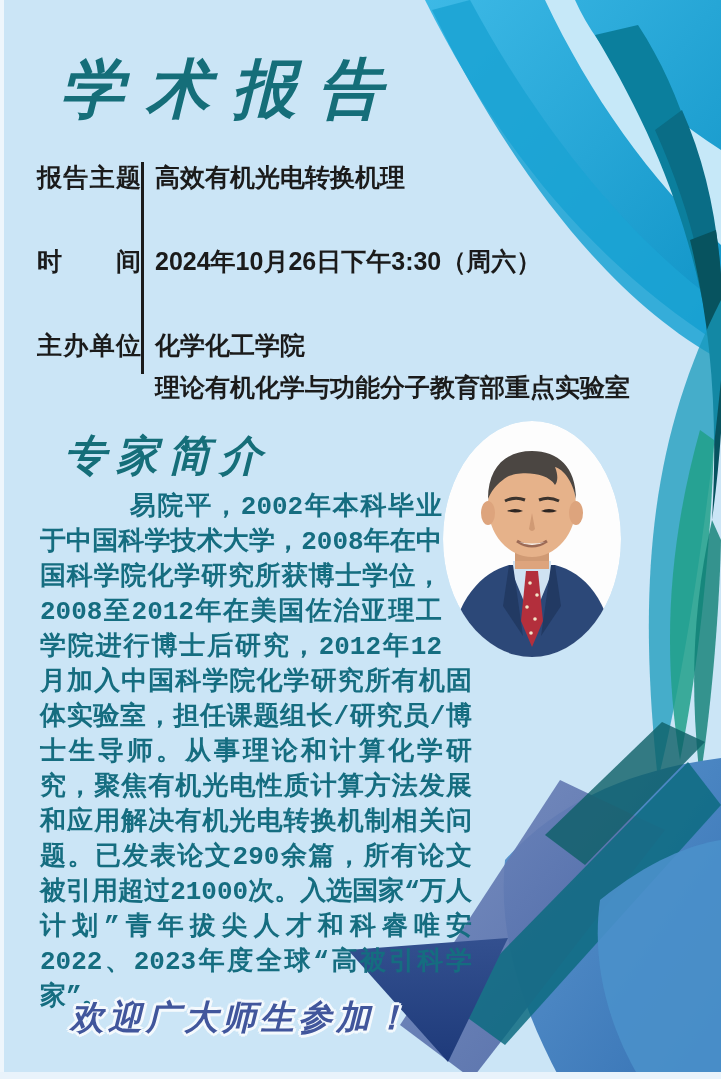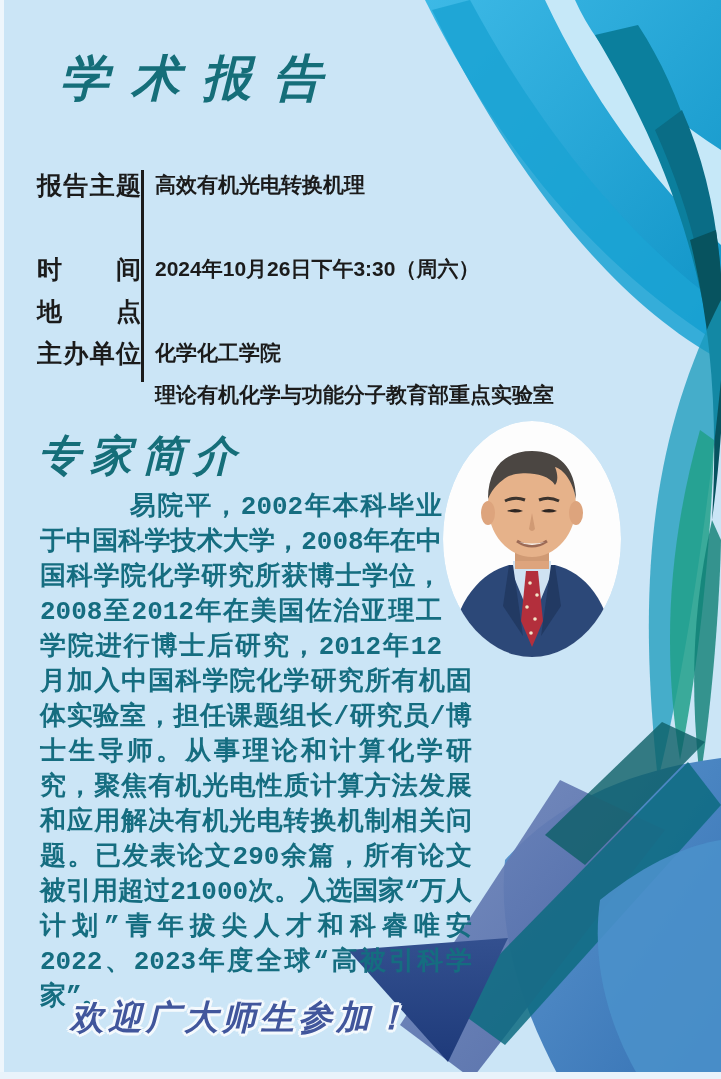--- a/index.html
+++ b/index.html
@@ -9,37 +9,37 @@
     font-family:"Liberation Sans","DejaVu Sans",sans-serif;
   }
   .bg-art{position:absolute;inset:0;width:721px;height:1079px;display:block;}
   .edge-left{position:absolute;left:0;top:0;width:4px;height:1079px;background:#eef6fc;}
   .edge-bottom{position:absolute;left:0;bottom:0;width:721px;height:7px;background:#e9f3fb;}
 
   .title{
     position:absolute;left:60px;top:46px;width:420px;
     font-family:"DejaVu Serif","Liberation Serif",serif;
     font-style:italic;font-weight:bold;
-    font-size:49px;letter-spacing:22px;color:#156e79;white-space:nowrap;
+    font-size:64px;letter-spacing:22px;color:#156e79;white-space:nowrap;
   }
 
-  .info{position:absolute;left:37px;top:164px;width:640px;}
+  .info{position:absolute;left:37px;top:156px;width:640px;}
   .info-row{display:flex;align-items:flex-start;height:42px;}
   .info-label{
     flex:0 0 104px;font-size:25px;font-weight:bold;color:#1b1b1b;
     text-align:justify;text-align-last:justify;line-height:42px;
   }
   .info-value{
-    margin-left:14px;font-size:21px;font-weight:bold;color:#1b1b1b;
+    margin-left:14px;font-size:25px;font-weight:bold;color:#1b1b1b;
     line-height:42px;white-space:nowrap;
   }
   .info-divider{position:absolute;left:104px;top:6px;width:3px;height:212px;background:#1b1b1b;}
 
   .bio-heading{
-    position:absolute;left:38px;top:428px;
+    position:absolute;left:64px;top:428px;
     font-family:"DejaVu Serif","Liberation Serif",serif;
     font-style:italic;font-weight:bold;
     font-size:42px;letter-spacing:10px;color:#156e79;white-space:nowrap;
   }
 
   .bio-text{
     position:absolute;left:40px;top:490px;width:432px;margin:0;
     font-size:26px;font-weight:bold;color:#156d80;
     line-height:35px;text-align:justify;font-family:Liberation Mono, monospace;
   }
@@ -119,21 +119,20 @@
       <span class="info-label">报告主题</span>
       <span class="info-value">高效有机光电转换机理</span>
     </div>
     <div class="info-row">
     </div>
     <div class="info-row">
       <span class="info-label">时间</span>
       <span class="info-value">2024年10月26日下午3:30（周六）</span>
     </div>
     <div class="info-row">
-      <span class="info-label">地点</span>
     </div>
     <div class="info-row">
       <span class="info-label">主办单位</span>
       <span class="info-value">化学化工学院</span>
     </div>
     <div class="info-row">
       <span class="info-label"></span>
       <span class="info-value">理论有机化学与功能分子教育部重点实验室</span>
     </div>
   </div>

